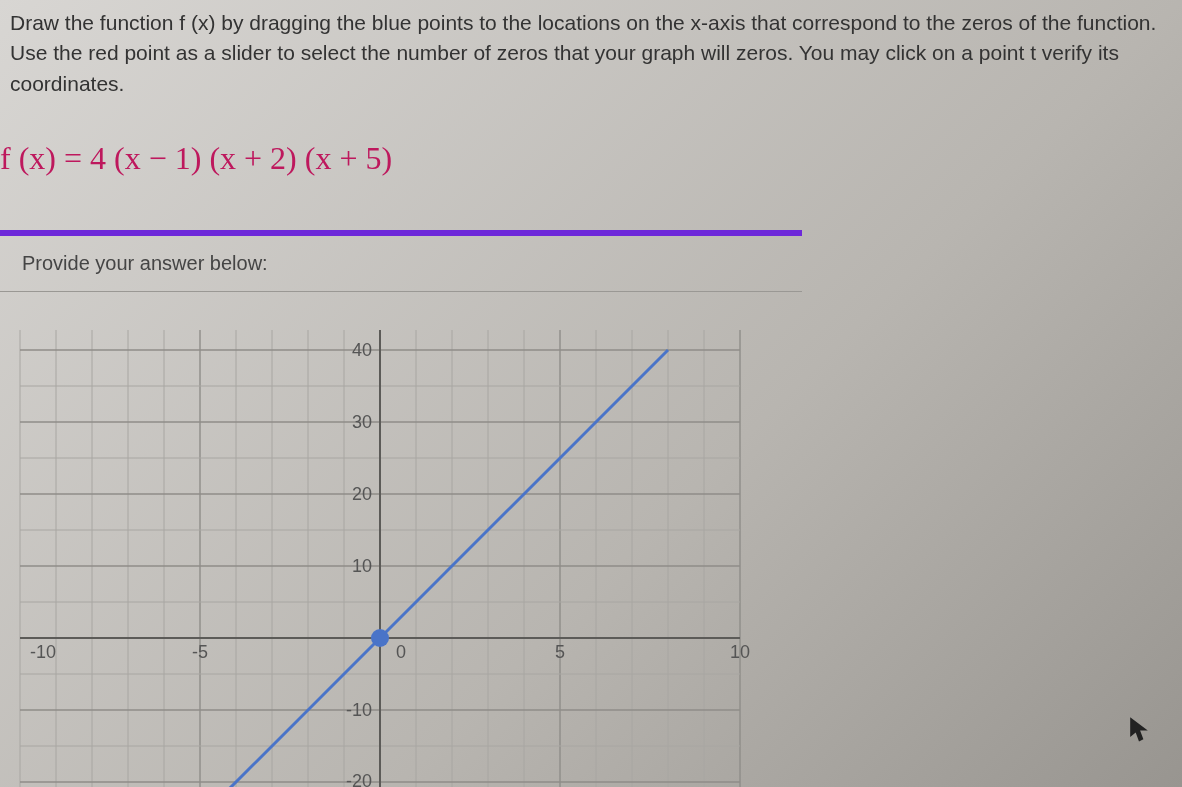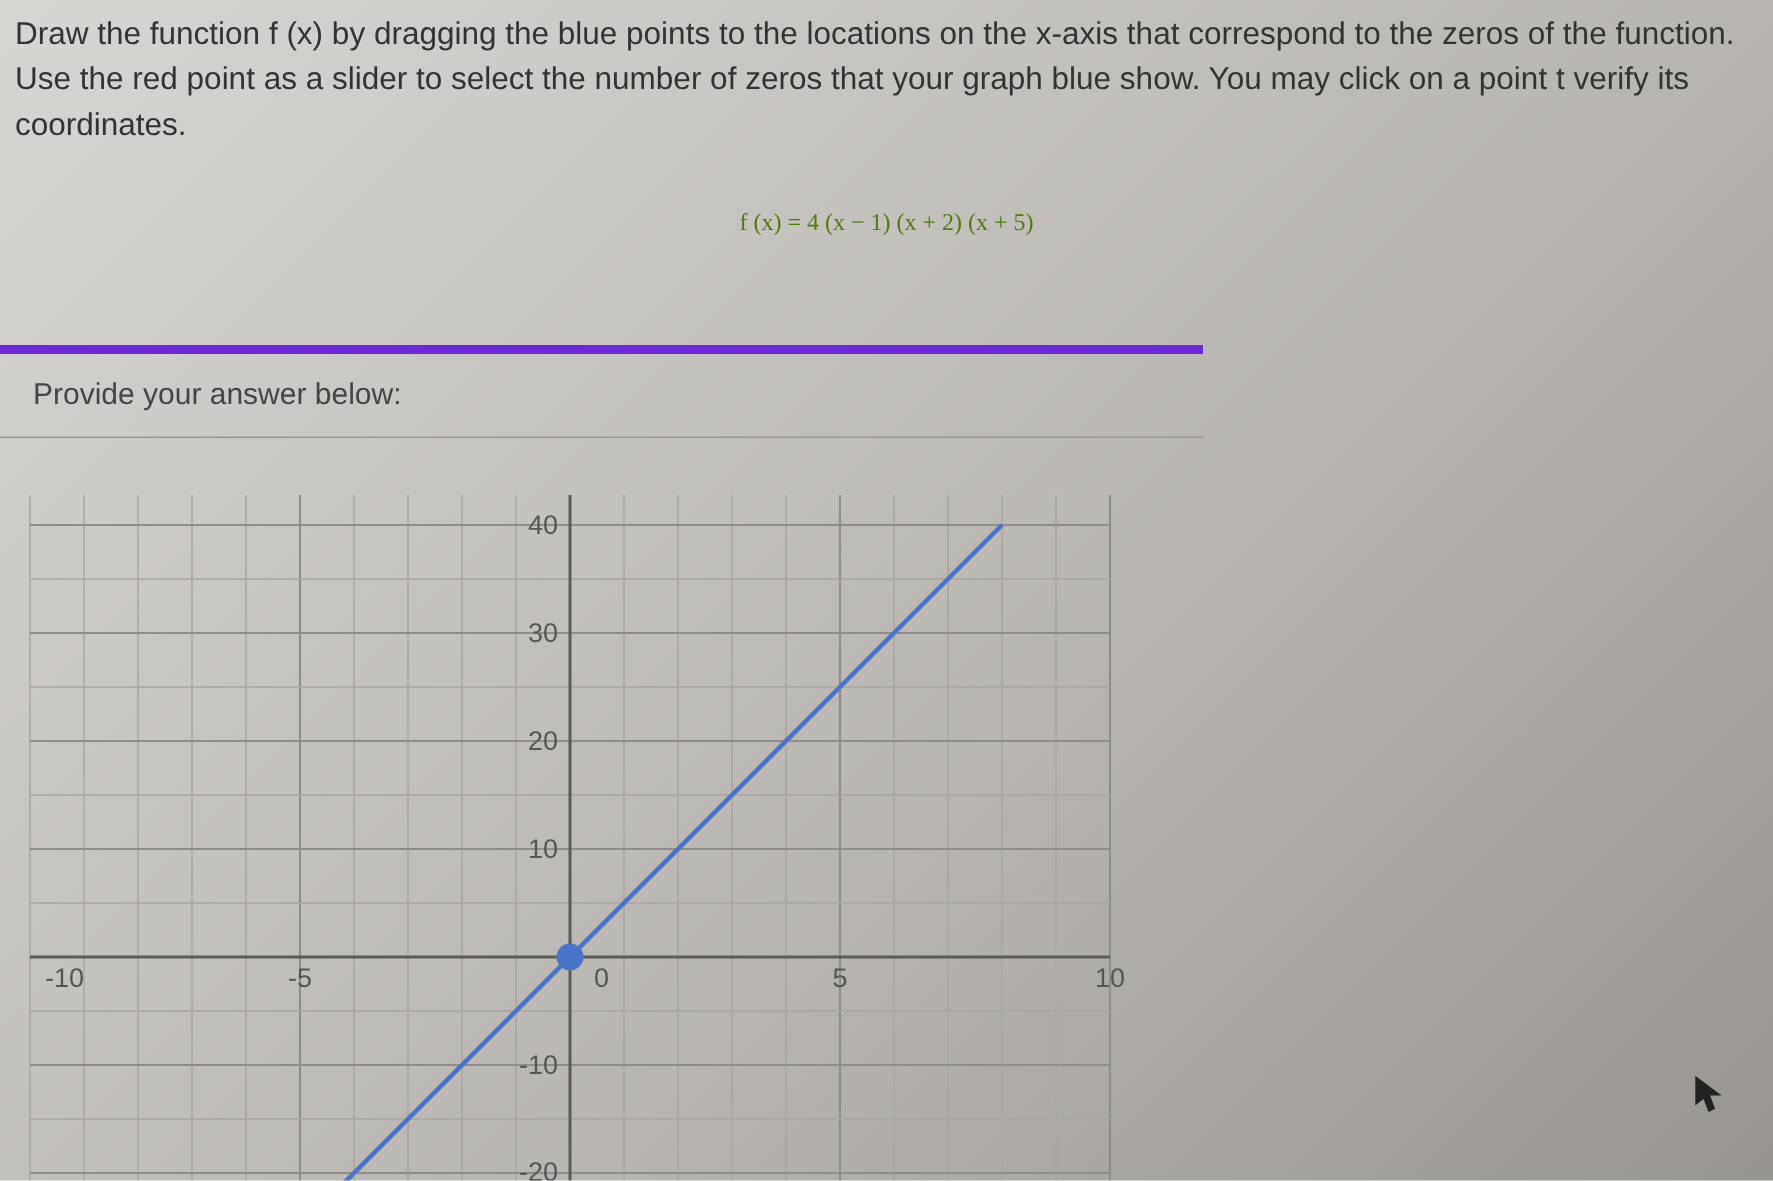--- a/index.html
+++ b/index.html
@@ -19,24 +19,24 @@
     right: 10px;
     font-size: 21px;
     line-height: 1.45;
     color: #333;
   }
   .equation {
     position: absolute;
     top: 140px;
     left: 0;
     right: 0;
-    text-align: center;
-    font-size: 16px;
+    text-align: left;
+    font-size: 32px;
     font-family: "Times New Roman", serif;
-    color: #4d7c0f;
+    color: #be185d;
   }
   .answer-section {
     position: absolute;
     top: 230px;
     left: 0;
     right: 380px;
     border-top: 6px solid #6d28d9;
     border-bottom: 1px solid #9a9894;
     padding: 16px 22px;
   }
@@ -66,21 +66,21 @@
     position: absolute;
     right: 32px;
     bottom: 44px;
     width: 22px;
     height: 28px;
   }
 </style>
 </head>
 <body>
 
-<div class="instructions">Draw the function f (x) by dragging the blue points to the locations on the x-axis that correspond to the zeros of the function. Use the red point as a slider to select the number of zeros that your graph blue show. You may click on a point t verify its coordinates.</div>
+<div class="instructions">Draw the function f (x) by dragging the blue points to the locations on the x-axis that correspond to the zeros of the function. Use the red point as a slider to select the number of zeros that your graph will zeros. You may click on a point t verify its coordinates.</div>
 
 <div class="equation">f (x) = 4 (x − 1) (x + 2) (x + 5)</div>
 
 <div class="answer-section">
   <div class="answer-label">Provide your answer below:</div>
 </div>
 
 <div class="graph-wrap">
   <svg class="graph" viewBox="0 0 780 467">
 

